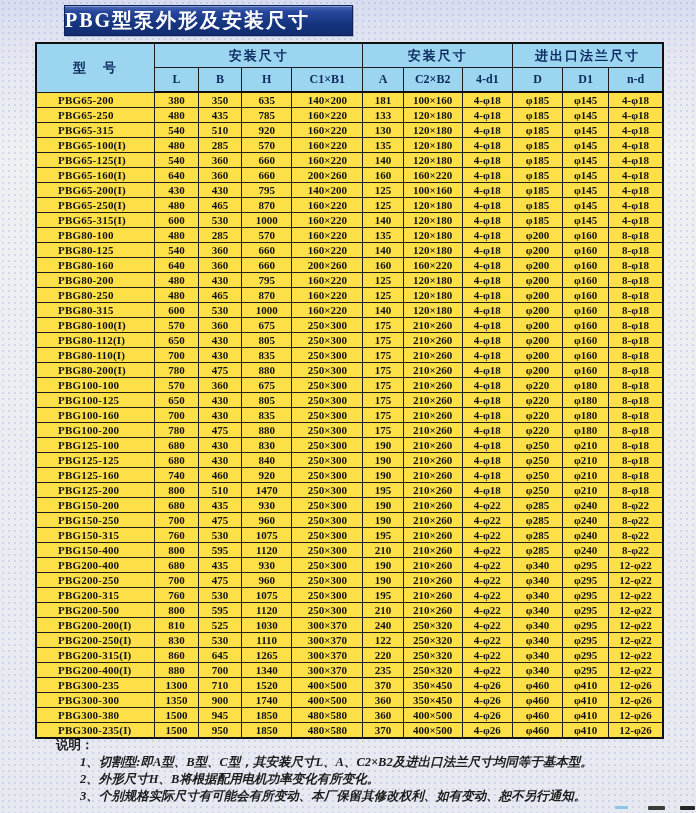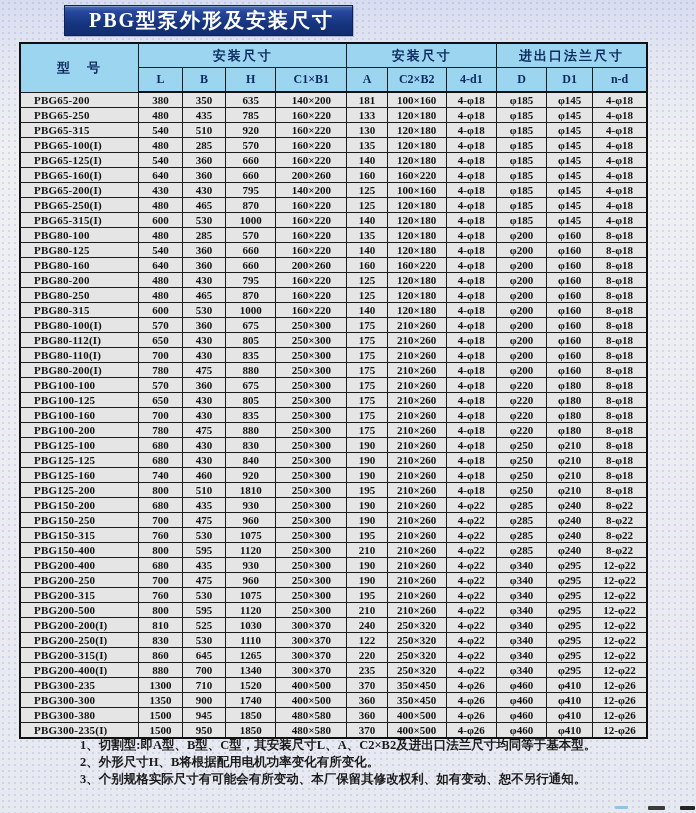--- a/index.html
+++ b/index.html
@@ -13,47 +13,47 @@
     content:"";position:absolute;inset:0;pointer-events:none;
     background-image:radial-gradient(circle, rgba(105,125,205,0.20) 1px, transparent 1.4px);
     background-size:6px 6px;
   }
   .title-bar{
     position:absolute;left:64px;top:5px;width:289px;height:31px;box-sizing:border-box;
     background:linear-gradient(180deg,#4d6ab6 0%,#27479d 20%,var(--title-bar-bg,#16357f) 60%,#122c6e 100%);
     border:1px solid #0d2258;
     box-shadow:inset 0 1px 0 rgba(255,255,255,0.35), 1px 1px 0 rgba(20,35,90,0.25);
     color:#ffffff;font-weight:bold;font-size:20px;line-height:28px;
-    padding-left:24px;letter-spacing:2px;white-space:nowrap;
+    letter-spacing:2px;white-space:nowrap;
   }
   table.dims-table{
-    position:absolute;left:19px;top:42px;width:629px;
+    position:absolute;left:35px;top:42px;width:629px;
     border-collapse:collapse;table-layout:fixed;
-    background:#e5e5e5;
+    background:#fde047;
     border:2px solid #101010;
   }
   .dims-table th,.dims-table td{
     border:1px solid var(--border,#1c1c1c);
     text-align:center;font-weight:bold;color:#111;
     overflow:hidden;white-space:nowrap;
   }
   .dims-table thead th{
     background:var(--table-header-bg,#9bd5ef);
     color:#0c2a5e;height:21px;font-size:12px;
   }
   .dims-table thead tr:first-child th{font-size:13px;letter-spacing:2px;}
   .dims-table thead th.model-th{font-size:14px;letter-spacing:4px;}
   .dims-table thead tr:last-child th{border-bottom:2px solid #101010;}
   .dims-table tbody td{height:14px;font-size:11px;line-height:14px;padding:0 1px;}
-  .dims-table tbody td:first-child{text-align:left;padding-left:13px;letter-spacing:0.2px;}
+  .dims-table tbody td:first-child{text-align:left;padding-left:21px;letter-spacing:0.2px;}
   .notes{
     position:absolute;left:56px;top:737px;
     font-size:12.5px;font-weight:bold;color:#1b1b1b;line-height:17px;
   }
-  .notes .notes-items{padding-left:24px;}
+  .notes .notes-items{padding-left:24px;font-style:italic;}
   .artifact{position:absolute;border-radius:1px;}
   .artifact.a1{left:615px;top:806px;width:13px;height:3px;background:#8fc4e4;}
   .artifact.a2{left:648px;top:806px;width:17px;height:4px;background:#3a3a3a;}
   .artifact.a3{left:680px;top:806px;width:15px;height:4px;background:#242424;}
 </style>
 </head>
 <body>
 
 <div class="title-bar">
   <span>PBG型泵外形及安装尺寸</span>
@@ -429,21 +429,21 @@
         <td>210×260</td>
         <td>4-φ18</td>
         <td>φ250</td>
         <td>φ210</td>
         <td>8-φ18</td>
       </tr>
       <tr>
         <td>PBG125-200</td>
         <td>800</td>
         <td>510</td>
-        <td>1810</td>
+        <td>1470</td>
         <td>250×300</td>
         <td>195</td>
         <td>210×260</td>
         <td>4-φ18</td>
         <td>φ250</td>
         <td>φ210</td>
         <td>8-φ18</td>
       </tr>
       <tr>
         <td>PBG150-200</td>
@@ -650,20 +650,21 @@
         <td>400×500</td>
         <td>4-φ26</td>
         <td>φ460</td>
         <td>φ410</td>
         <td>12-φ26</td>
       </tr>
     </tbody>
 </table>
 
 <div class="notes">
+  <div>说明：</div>
   <div class="notes-items">
       <div>1、切割型:即A型、B型、C型，其安装尺寸L、A、C2×B2及进出口法兰尺寸均同等于基本型。</div>
       <div>2、外形尺寸H、B将根据配用电机功率变化有所变化。</div>
       <div>3、个别规格实际尺寸有可能会有所变动、本厂保留其修改权利、如有变动、恕不另行通知。</div>
     </div>
 </div>
 
 <div class="artifact a1"></div>
 <div class="artifact a2"></div>
 <div class="artifact a3"></div>

